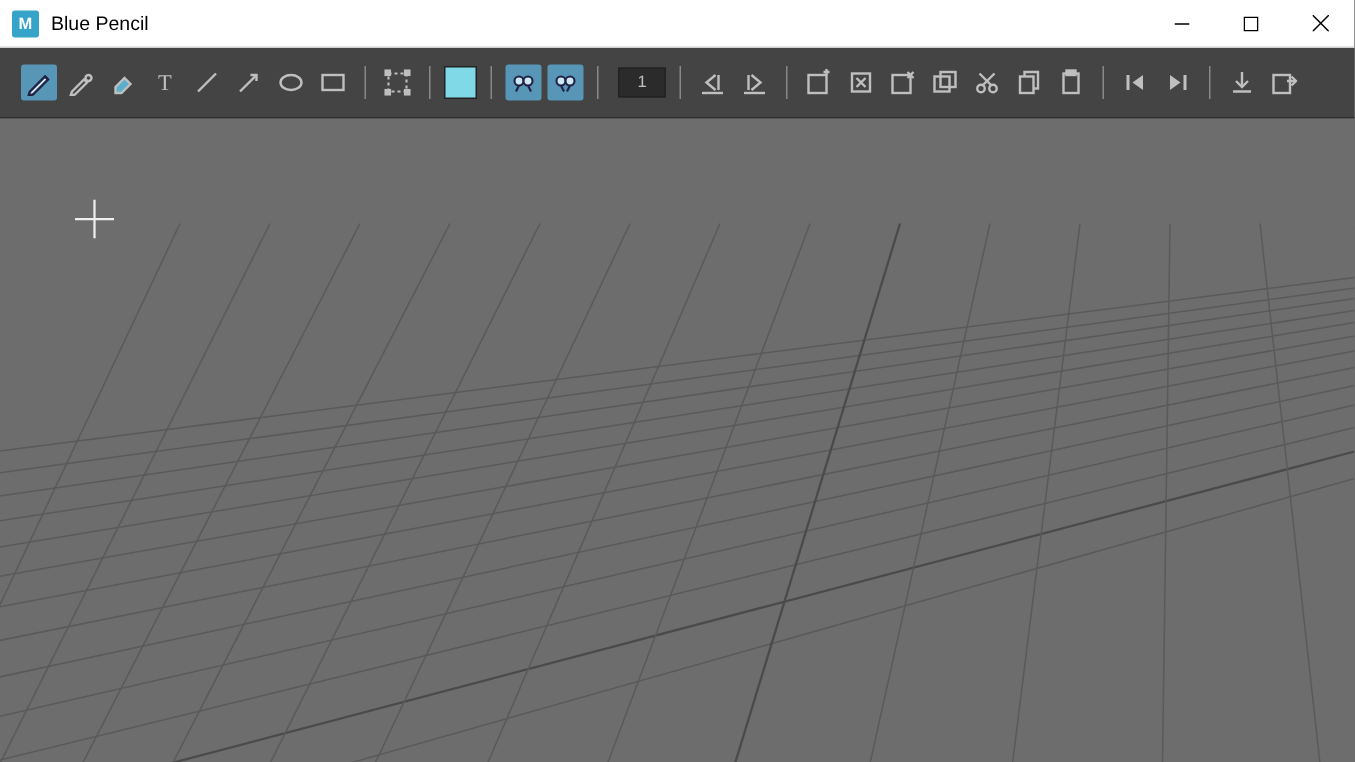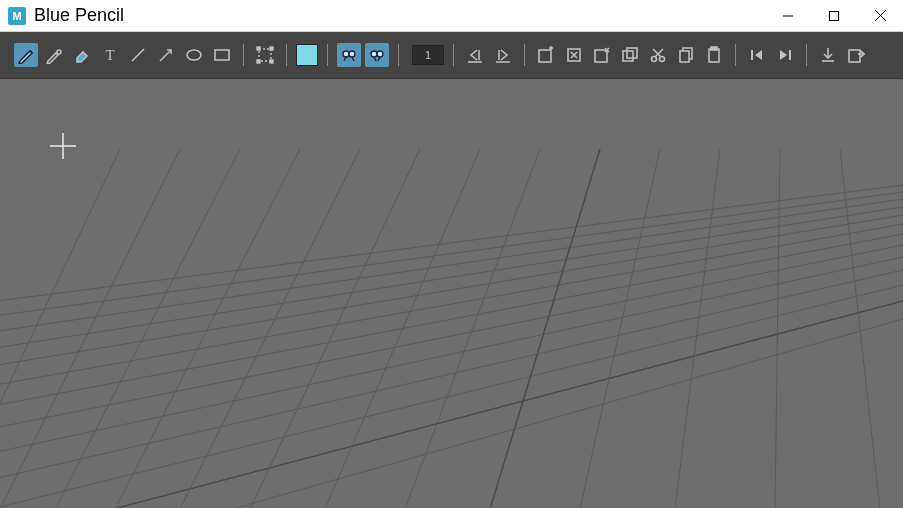--- a/index.html
+++ b/index.html
@@ -25,21 +25,21 @@
     align-items: center;
     justify-content: center;
     color: #fff;
     font-weight: bold;
     font-size: 11px;
     margin-right: 8px;
     line-height: 1;
     padding-top:1px;
   }
   .title-text {
-    font-size: 18px;
+    font-size: 13px;
     color: #000;
     flex: 1;
   }
   .win-controls {
     display: flex;
     height: 100%;
   }
   .win-btn {
     width: 46px; height: 100%;
     display: flex;

